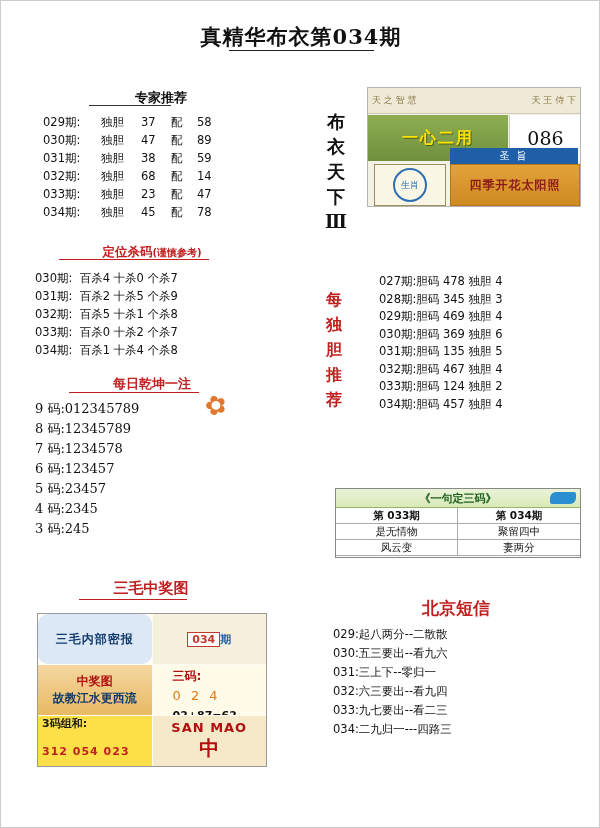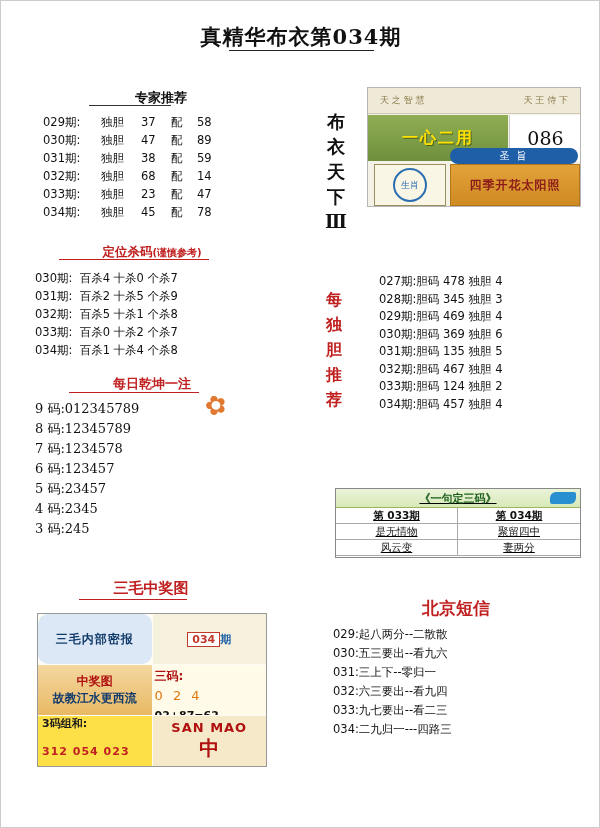--- a/index.html
+++ b/index.html
@@ -200,21 +200,21 @@
     color: #222;
   }
   .sm-a { background: #dce8f5; display:flex; align-items:center; justify-content:center;border-radius:10px; }
   .sm-a .t { font-size: 12px; font-weight: bold; color:#103a6b; letter-spacing:1px;}
   .sm-b { background: #f6f1dc; display:flex; align-items:center; justify-content:center; }
   .sm-b .bnum { background:#fff; border:1px solid #c0392b; color:#c0392b; font-weight:bold; padding:0 4px; font-size:11px;}
   .sm-b .bq { color:#1d5fa8; font-weight:bold; font-size:11px;}
   .sm-c { background: linear-gradient(#f4d7a0,#e8b964); display:flex; flex-direction:column; align-items:center; justify-content:center;}
   .sm-c .l1 { color:#b01010; font-weight:bold; font-size:12px; }
   .sm-c .l2 { color:#103a6b; font-weight:bold; font-size:12px; }
-  .sm-d { background: #fffbe8; padding: 3px 2px; }
+  .sm-d { background: #fffbe8; padding: 3px 20px; }
   .sm-d .l1 { color:#b01010; font-weight:bold; font-size:12px;}
   .sm-d .l2 { color:#e07a10; font-size:13px; letter-spacing:3px; margin-top:3px;}
   .sm-e { background:#fde047; padding:0 4px;}
   .sm-e .l1 { color:#1a1a1a; font-weight:bold; font-size:11px;}
   .sm-e .nums { color:#c02020; font-size:11px; font-weight:bold; letter-spacing:1px; margin-top:14px;}
   .sm-f { background:#f6e9c9; display:flex; flex-direction:column; align-items:center; justify-content:center;}
   .sm-f .l1 { color:#b01010; font-weight:bold; font-size:13px; letter-spacing:1px;}
   .sm-f .l2 { color:#b01010; font-size:20px; font-weight:bold; }
 
   
@@ -237,21 +237,21 @@
     width: 212px;
     height: 118px;
     border: 1px solid #b5b5b5;
     background: #f4f2e6;
     overflow: hidden;
   }
   .by-top {
     position: absolute; top:0; left:0; width:212px; height:26px;
     background:#efe9d8; border-bottom:1px solid #cfc9b5;
     font-size:9px; color:#8a7b4a; display:flex; align-items:center;
-    justify-content:space-between; padding:0 12px; box-sizing:border-box;
+    justify-content:space-between; padding:0 4px; box-sizing:border-box;
   }
   .by-green {
     position:absolute; top:27px; left:0; width:140px; height:46px;
     background: linear-gradient(#8fae52,#6f8f3e);
     display:flex; align-items:center; justify-content:center;
   }
   .by-green .ylw {
     color:#ffe200; font-size:16px; font-weight:bold; letter-spacing:2px;
     text-shadow:1px 1px 0 #4a5f22;
   }
@@ -276,21 +276,21 @@
   }
   .by-red {
     position:absolute; top:76px; left:82px; width:128px; height:40px;
     background: linear-gradient(#e2a23a,#d08a22); border:1px solid #b5761a;
     display:flex; align-items:center; justify-content:center;
   }
   .by-red .t { color:#8b1a1a; font-size:12px; font-weight:bold; letter-spacing:1px;}
   .by-red-top {
     position:absolute; top:60px; left:82px; width:128px; height:16px;
     background:#1f5fa8; color:#fff; font-size:10px;
-    display:flex; align-items:center; justify-content:center; letter-spacing:2px;border-radius:8px;
+    display:flex; align-items:center; justify-content:center; letter-spacing:2px;
   }
 
   
   .dd-vertical {
     position: absolute;
     top: 286px;
     left: 322px;
     width: 22px;
     font-size: 16px;
     font-weight: bold;
@@ -315,21 +315,20 @@
 
   
   .jd-box {
     position: absolute;
     top: 487px;
     left: 334px;
     width: 244px;
     height: 68px;
     border: 1px solid #888;
     background: #fff;
-    text-decoration: underline;
   }
   .jd-title {
     height: 18px;
     background: linear-gradient(#eaf3d9,#d8e9b8);
     border-bottom: 1px solid #9bb36a;
     font-size: 11px;
     font-weight: bold;
     color: #1d5f1d;
     display: flex;
     align-items: center;

